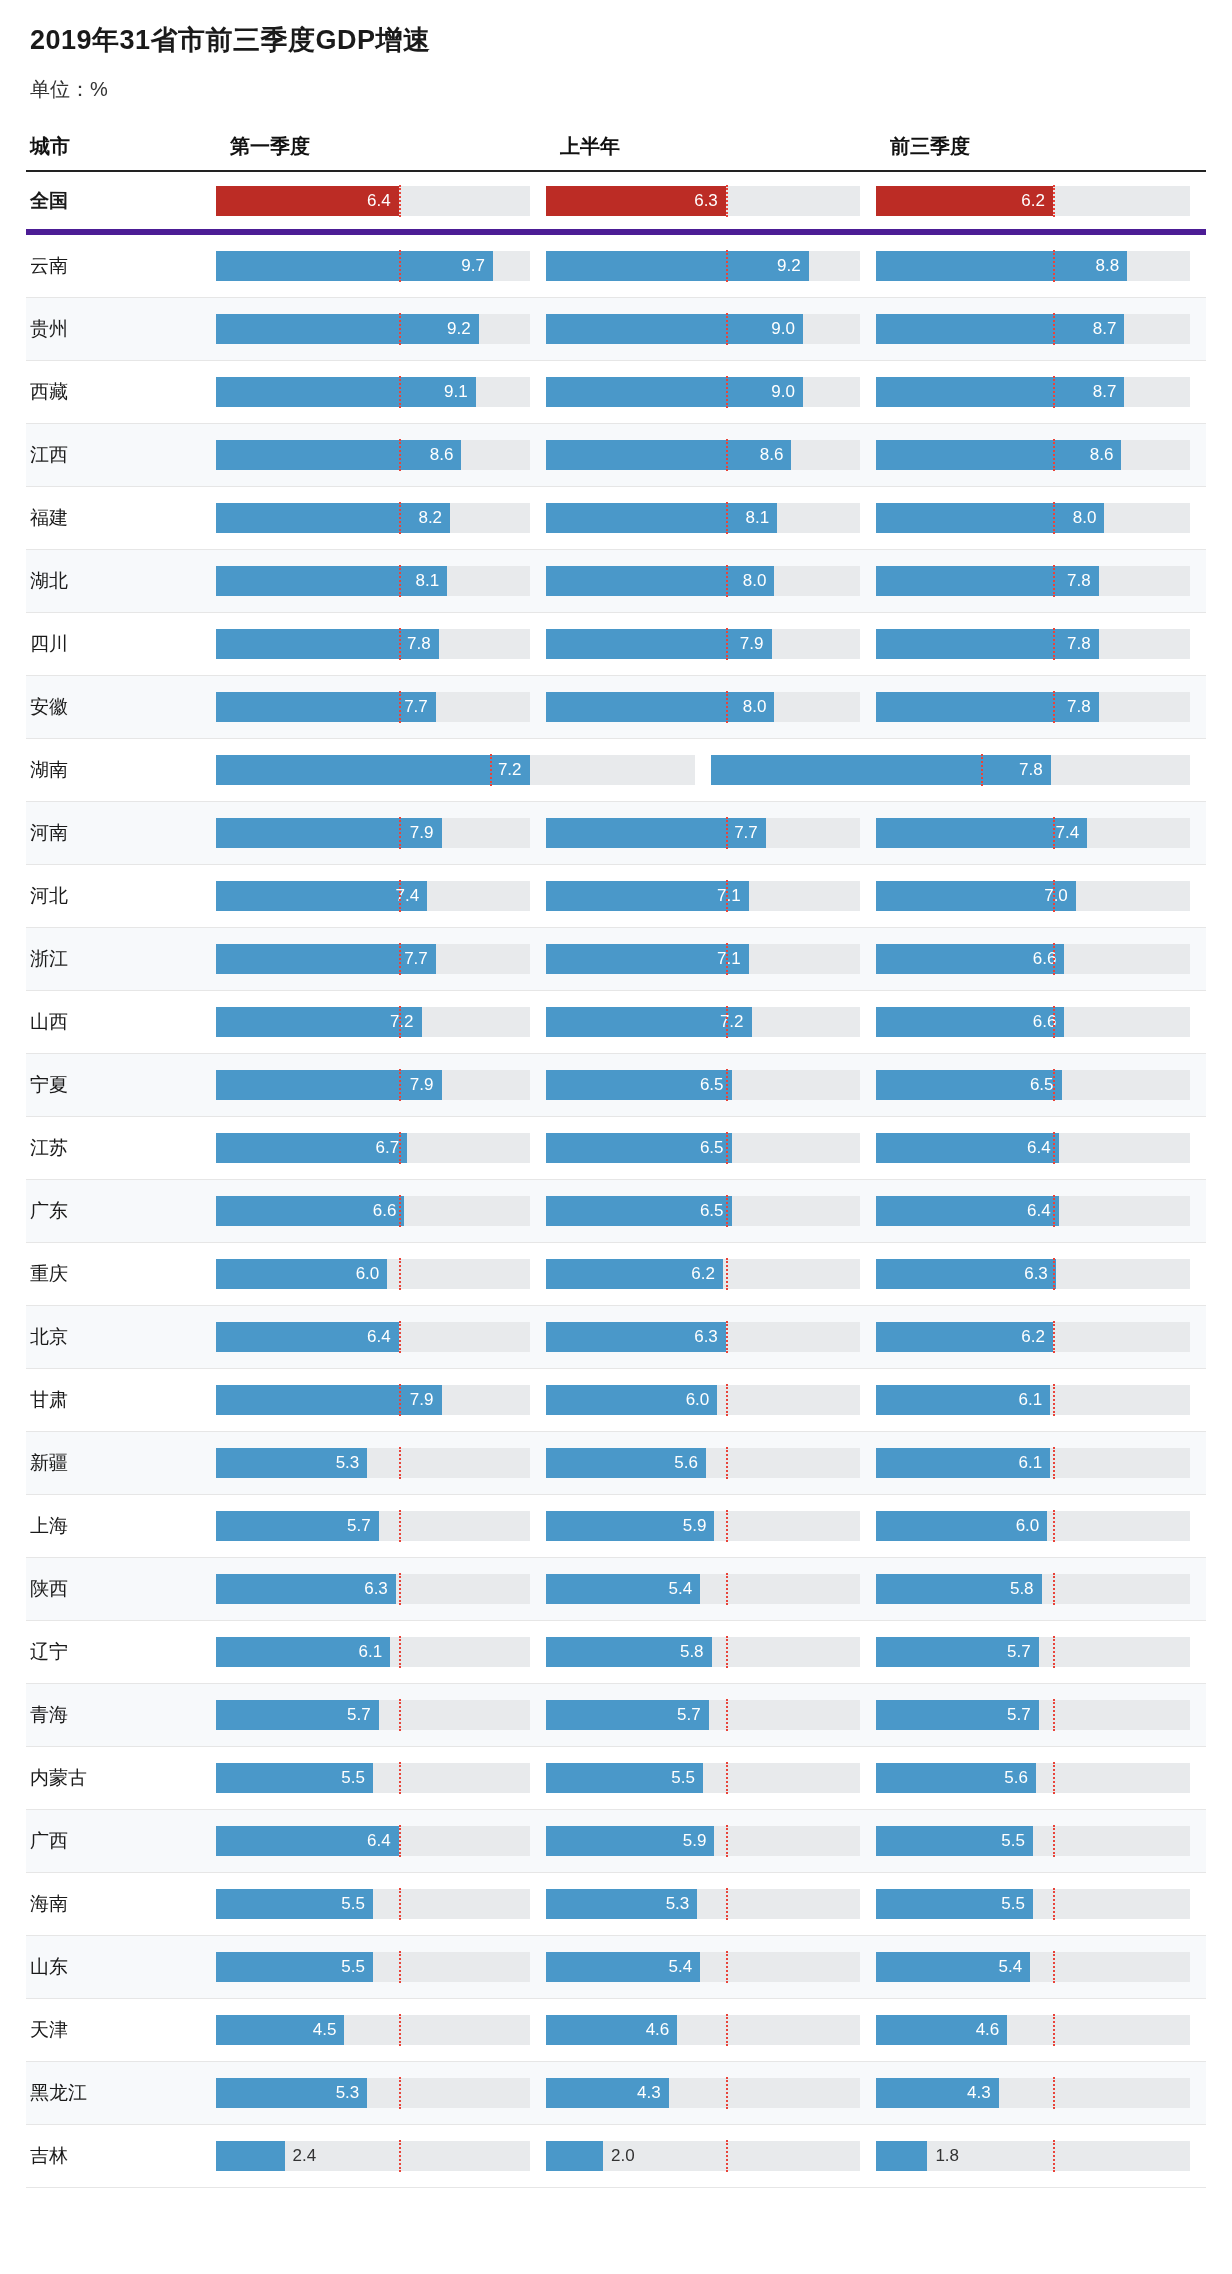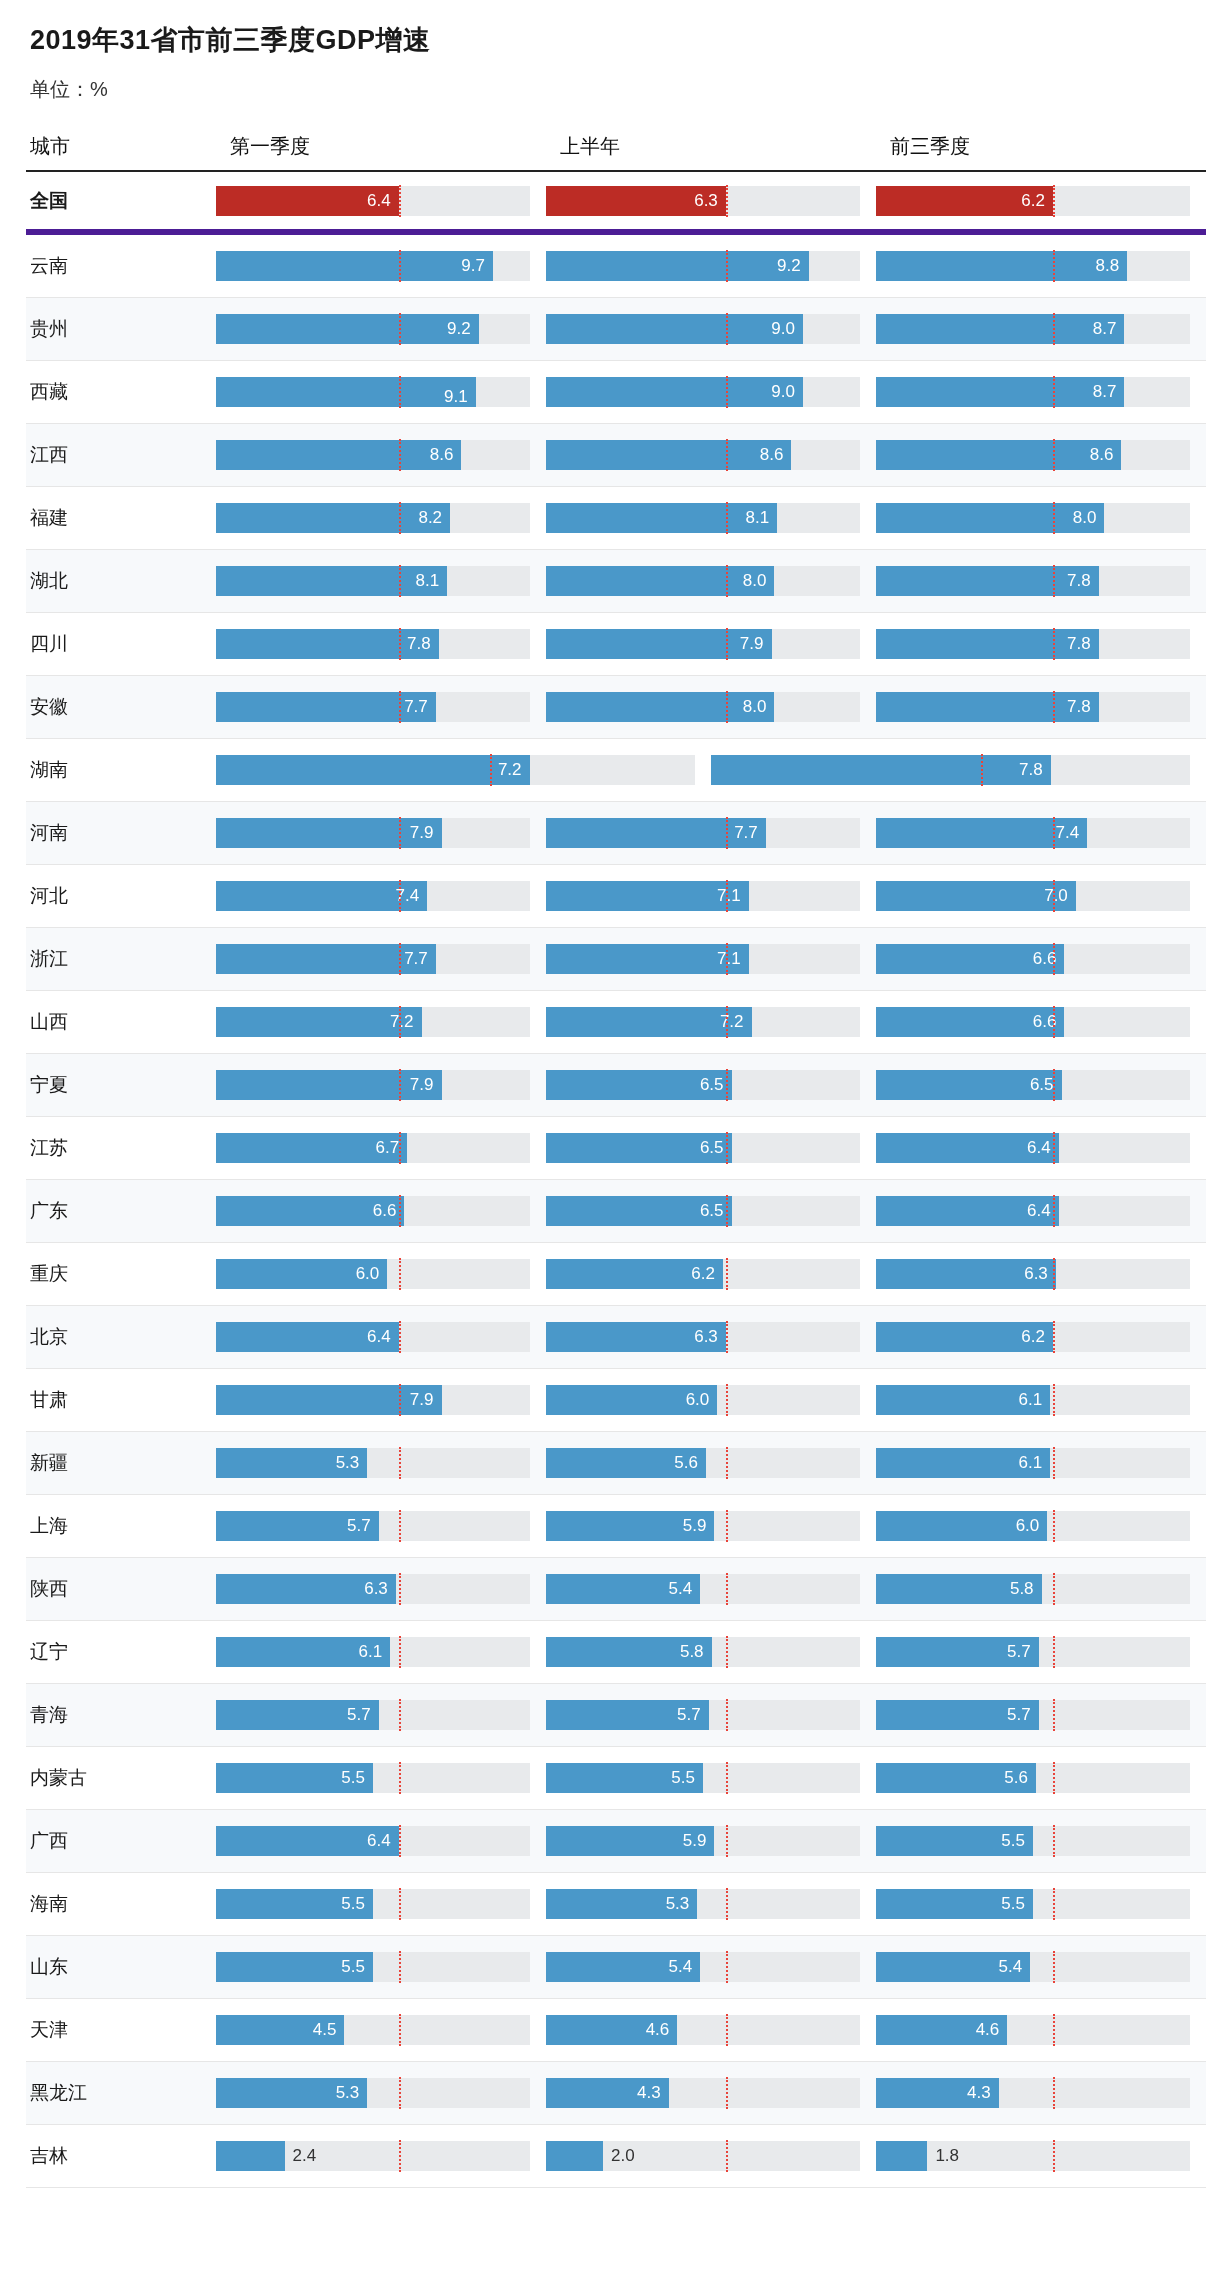--- a/index.html
+++ b/index.html
@@ -35,21 +35,21 @@
     margin-top: 30px;
   }
   .head-row {
     display: flex;
     align-items: flex-end;
     padding: 0 0 10px 0;
     border-bottom: 2px solid #222;
   }
   .head-label {
     font-size: 20px;
-    font-weight: normal;
+    font-weight: bold;
     color: #111;
   }
   .col-name {
     width: 190px;
     flex: 0 0 190px;
     padding-left: 4px;
   }
   .col-bar {
     flex: 1 1 0;
     position: relative;
@@ -229,21 +229,21 @@
                 <span class="barval">8.7</span>
               </div>
               <div class="refline" style="left: 56.3636%;"></div>
             </div>
           </div>
         </div>
         <div class="row">
           <div class="rowname">西藏</div>
           <div class="cell">
             <div class="track">
-              <div class="bar" style="width: 82.7273%; align-items: flex-end;">
+              <div class="bar" style="width: 82.7273%;">
                 <span class="barval">9.1</span>
               </div>
               <div class="refline" style="left: 58.1818%;"></div>
             </div>
           </div>
           <div class="cell">
             <div class="track">
               <div class="bar" style="width: 81.8182%;">
                 <span class="barval">9.0</span>
               </div>

